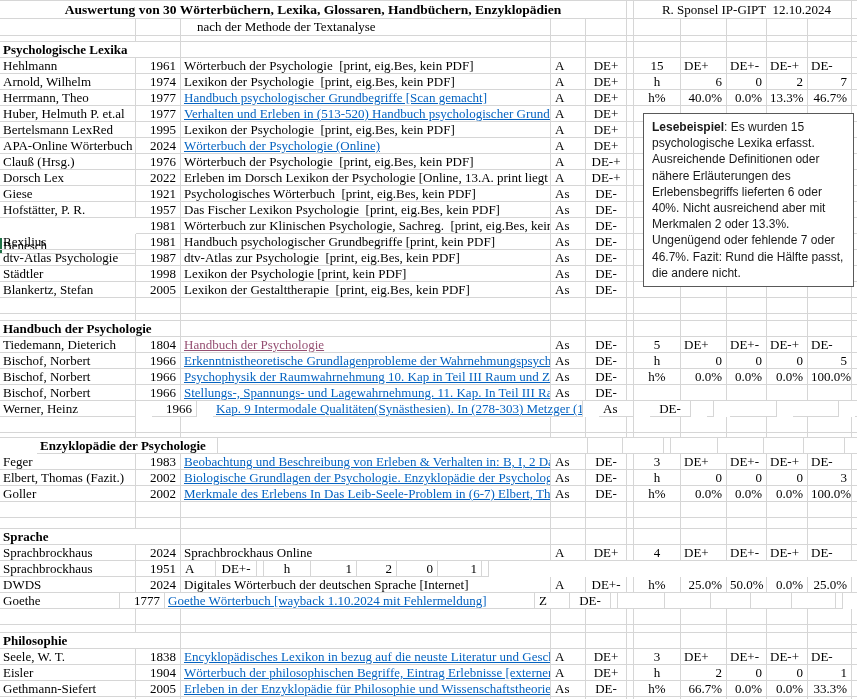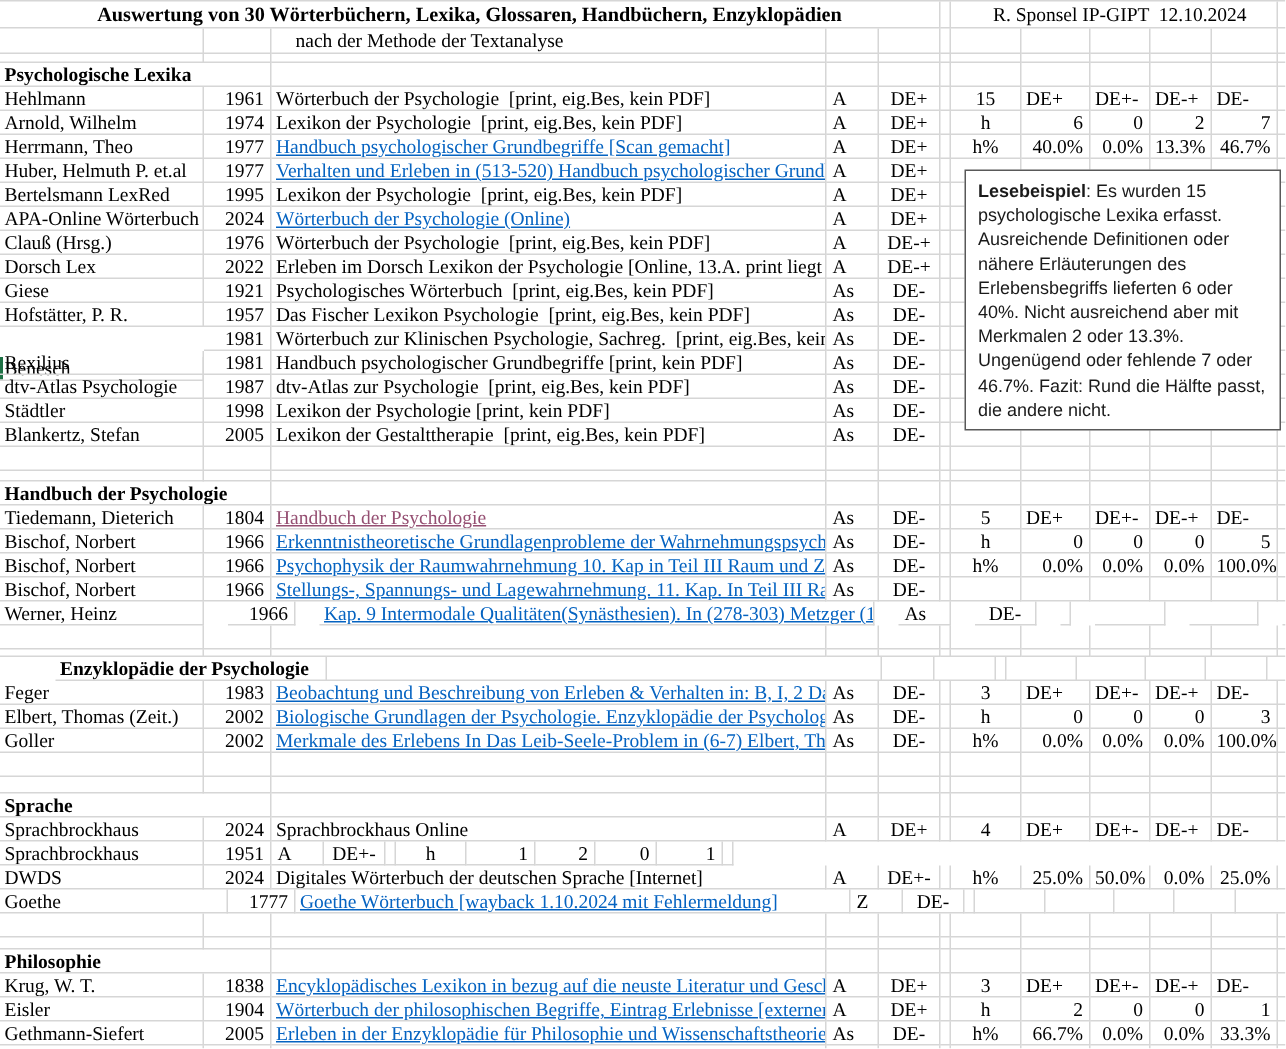--- a/index.html
+++ b/index.html
@@ -451,21 +451,21 @@
         <div class="cell ctr" style="width: 41px;">DE-</div>
         <div class="cell" style="width: 7px;"></div>
         <div class="cell ctr" style="width: 47px;">3</div>
         <div class="cell" style="width: 46px;">DE+</div>
         <div class="cell" style="width: 40px;">DE+-</div>
         <div class="cell" style="width: 41px;">DE-+</div>
         <div class="cell" style="width: 44px;">DE-</div>
         <div class="cell" style="width: 5px;"></div>
       </div>
       <div class="row" style="height: 16px;">
-        <div class="cell" style="width: 136px;">Elbert, Thomas (Zeit.)</div>
+        <div class="cell" style="width: 136px;">Elbert, Thomas (Fazit.)</div>
         <div class="cell num" style="width: 45px;">2002</div>
         <div class="cell title-col" style="width: 370px;"><span class="link">Biologische Grundlagen der Psychologie. Enzyklopädie der Psychologie C</span></div>
         <div class="cell cat" style="width: 35px;">As</div>
         <div class="cell ctr" style="width: 41px;">DE-</div>
         <div class="cell" style="width: 7px;"></div>
         <div class="cell ctr" style="width: 47px;">h</div>
         <div class="cell num" style="width: 46px;">0</div>
         <div class="cell num" style="width: 40px;">0</div>
         <div class="cell num" style="width: 41px;">0</div>
         <div class="cell num" style="width: 44px;">3</div>
@@ -561,21 +561,21 @@
         <div class="cell ctr" style="width: 41px;">DE+-</div>
         <div class="cell" style="width: 7px;"></div>
         <div class="cell ctr" style="width: 47px;">h%</div>
         <div class="cell num" style="width: 46px;">25.0%</div>
         <div class="cell num" style="width: 40px;">50.0%</div>
         <div class="cell num" style="width: 41px;">0.0%</div>
         <div class="cell num" style="width: 44px;">25.0%</div>
         <div class="cell" style="width: 5px;"></div>
       </div>
       <div class="row" style="height: 16px;">
-        <div class="cell" style="width: 152px;">Goethe</div>
+        <div class="cell" style="width: 120px;">Goethe</div>
         <div class="cell num" style="width: 45px;">1777</div>
         <div class="cell title-col" style="width: 370px;"><span class="link">Goethe Wörterbuch [wayback 1.10.2024 mit Fehlermeldung]</span></div>
         <div class="cell cat" style="width: 35px;">Z</div>
         <div class="cell ctr" style="width: 41px;">DE-</div>
         <div class="cell" style="width: 7px;"></div>
         <div class="cell" style="width: 47px;"></div>
         <div class="cell" style="width: 46px;"></div>
         <div class="cell" style="width: 40px;"></div>
         <div class="cell" style="width: 41px;"></div>
         <div class="cell" style="width: 44px;"></div>
@@ -616,21 +616,21 @@
         <div class="cell" style="width: 41px;"></div>
         <div class="cell" style="width: 7px;"></div>
         <div class="cell" style="width: 47px;"></div>
         <div class="cell" style="width: 46px;"></div>
         <div class="cell" style="width: 40px;"></div>
         <div class="cell" style="width: 41px;"></div>
         <div class="cell" style="width: 44px;"></div>
         <div class="cell" style="width: 5px;"></div>
       </div>
       <div class="row" style="height: 16px;">
-        <div class="cell" style="width: 136px;">Krug, W. T.</div>
+        <div class="cell" style="width: 136px;">Seele, W. T.</div>
         <div class="cell num" style="width: 45px;">1838</div>
         <div class="cell title-col" style="width: 370px;"><span class="link">Encyklopädisches Lexikon in bezug auf die neuste Literatur und Geschichte</span></div>
         <div class="cell cat" style="width: 35px;">A</div>
         <div class="cell ctr" style="width: 41px;">DE+</div>
         <div class="cell" style="width: 7px;"></div>
         <div class="cell ctr" style="width: 47px;">3</div>
         <div class="cell" style="width: 46px;">DE+</div>
         <div class="cell" style="width: 40px;">DE+-</div>
         <div class="cell" style="width: 41px;">DE-+</div>
         <div class="cell" style="width: 44px;">DE-</div>

